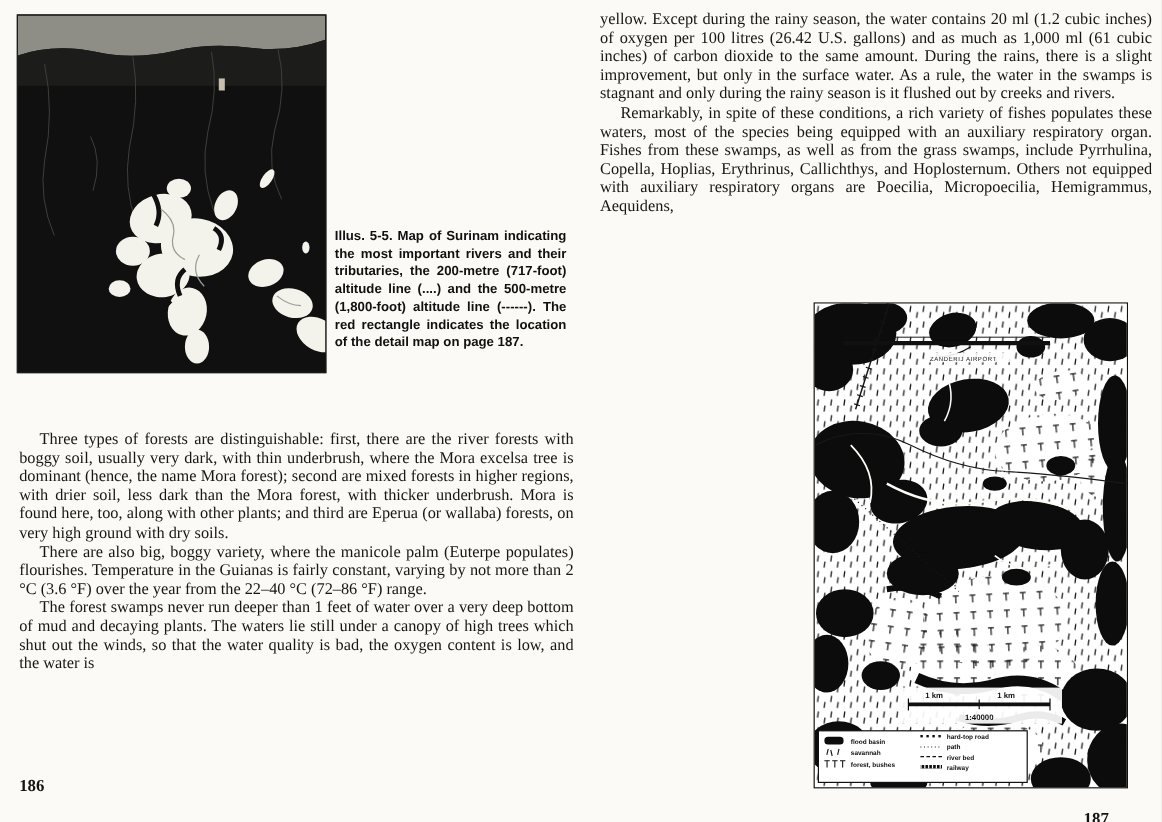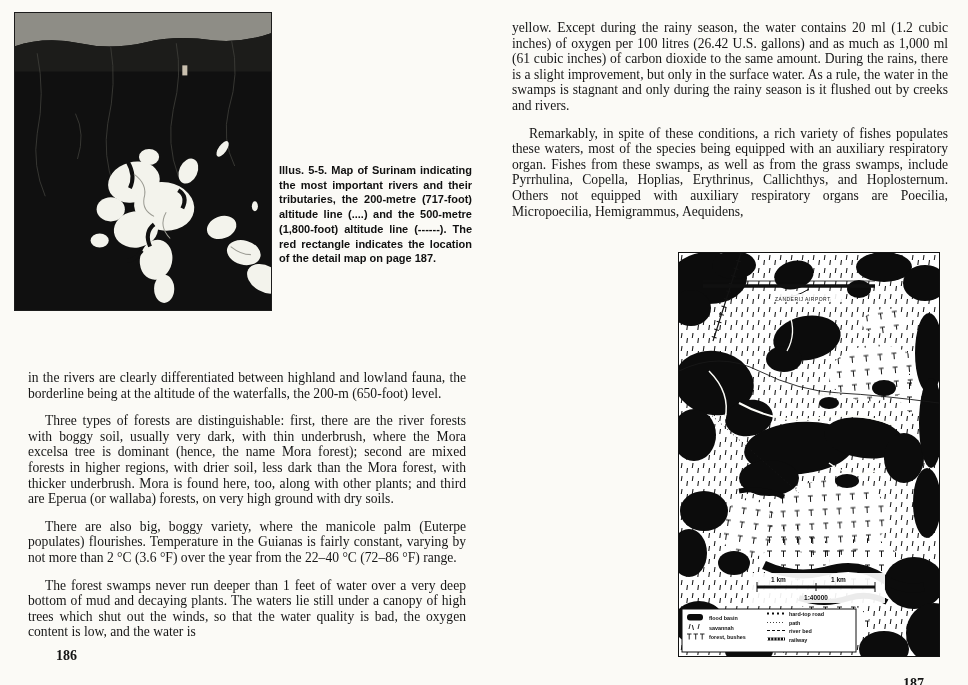--- a/index.html
+++ b/index.html
@@ -6,48 +6,49 @@
   .spread{
     position:relative;
     width:968px;height:685px;
     background:#fbfaf6;
     overflow:hidden;
     font-family:"Liberation Serif", serif;
     color:#161616;
   }
   
   .body-text{position:absolute;text-align:justify;font-size:13.6px;line-height:15.6px;}
-  .body-text p{margin:12px;}
+  .body-text p{margin:0;}
   .body-text p.indent{text-indent:17px;}
   .body-text .it{}
   .body-left{left:16px;top:358px;width:462px;}
   .body-right{left:500px;top:8px;width:460px;}
   
   .caption{
     position:absolute;
     font-family:"Liberation Sans", sans-serif;
     font-weight:700;
     font-size:11px;line-height:14.7px;
     text-align:justify;
     color:#101010;
+    margin-top:27px;
   }
   .cap55{left:279px;top:163px;width:193px;}
   .cap56{left:535px;top:491px;width:145px;}
   
   .figure{position:absolute;margin:0;padding:0;}
   .fig55{left:14px;top:12px;width:256px;height:297px;border:1px solid #1c1c1c;background:#101010;}
   .fig56{left:678px;top:252px;width:260px;height:403px;border:1px solid #111;background:#ffffff;}
   .figure svg{display:block;width:100%;height:100%;}
   
   .page-number{
     position:absolute;
     font-family:"Liberation Serif", serif;
     font-weight:700;font-size:14px;color:#141414;
   }
-  .pn-left{left:16px;top:648px;margin-left:40px;}
+  .pn-left{left:16px;top:648px;}
   .pn-right{left:903px;top:676px;}
   
   .map-label{font-family:"Liberation Sans", sans-serif;}
 </style>
 </head>
 <body>
 
 <div class="spread">
 
   <figure class="figure fig55">
@@ -95,21 +96,20 @@
         <path d="M118,160 q14,10 10,24 q-2,12 10,18"></path>
         <path d="M150,198 q-8,14 4,26"></path>
         <path d="M214,232 q10,8 20,8"></path>
       </g>
     </svg>
   </figure>
 
   <aside class="caption cap55">Illus. 5-5. Map of Surinam indicating the most important rivers and their tributaries, the 200-metre (717-foot) altitude line (....) and the 500-metre (1,800-foot) altitude line (------). The red rectangle indicates the location of the detail map on page 187.</aside>
 
   <div class="body-text body-left">
-      <p class="para"><span>in the rivers are clearly differentiated between highland and lowland fauna, the borderline being at the altitude of the waterfalls, the 200-m (650-foot) level.</span></p>
       <p class="para indent"><span>Three types of forests are distinguishable: first, there are the river forests with boggy soil, usually very dark, with thin underbrush, where the </span><span class="it">Mora excelsa</span><span> tree is dominant (hence, the name </span><span class="it">Mora</span><span> forest); second are mixed forests in higher regions, with drier soil, less dark than the </span><span class="it">Mora</span><span> forest, with thicker underbrush. </span><span class="it">Mora</span><span> is found here, too, along with other plants; and third are </span><span class="it">Eperua</span><span> (or wallaba) forests, on very high ground with dry soils.</span></p>
       <p class="para indent"><span>There are also big, boggy variety, where the manicole palm </span><span class="it">(Euterpe populates)</span><span> flourishes. Temperature in the Guianas is fairly constant, varying by not more than 2 °C (3.6 °F) over the year from the 22–40 °C (72–86 °F) range.</span></p>
       <p class="para indent"><span>The forest swamps never run deeper than 1 feet of water over a very deep bottom of mud and decaying plants. The waters lie still under a canopy of high trees which shut out the winds, so that the water quality is bad, the oxygen content is low, and the water is</span></p>
     </div>
 
   <div class="page-number pn-left">186</div>
 
   <div class="body-text body-right">
       <p class="para"><span>yellow. Except during the rainy season, the water contains 20 ml (1.2 cubic inches) of oxygen per 100 litres (26.42 U.S. gallons) and as much as 1,000 ml (61 cubic inches) of carbon dioxide to the same amount. During the rains, there is a slight improvement, but only in the surface water. As a rule, the water in the swamps is stagnant and only during the rainy season is it flushed out by creeks and rivers.</span></p>
       <p class="para indent"><span>Remarkably, in spite of these conditions, a rich variety of fishes populates these waters, most of the species being equipped with an auxiliary respiratory organ. Fishes from these swamps, as well as from the grass swamps, include </span><span class="it">Pyrrhulina</span><span>, </span><span class="it">Copella</span><span>, </span><span class="it">Hoplias</span><span>, </span><span class="it">Erythrinus</span><span>, </span><span class="it">Callichthys</span><span>, and </span><span class="it">Hoplosternum</span><span>. Others not equipped with auxiliary respiratory organs are </span><span class="it">Poecilia</span><span>, </span><span class="it">Micropoecilia</span><span>, </span><span class="it">Hemigrammus</span><span>, </span><span class="it">Aequidens</span><span>,</span></p>

